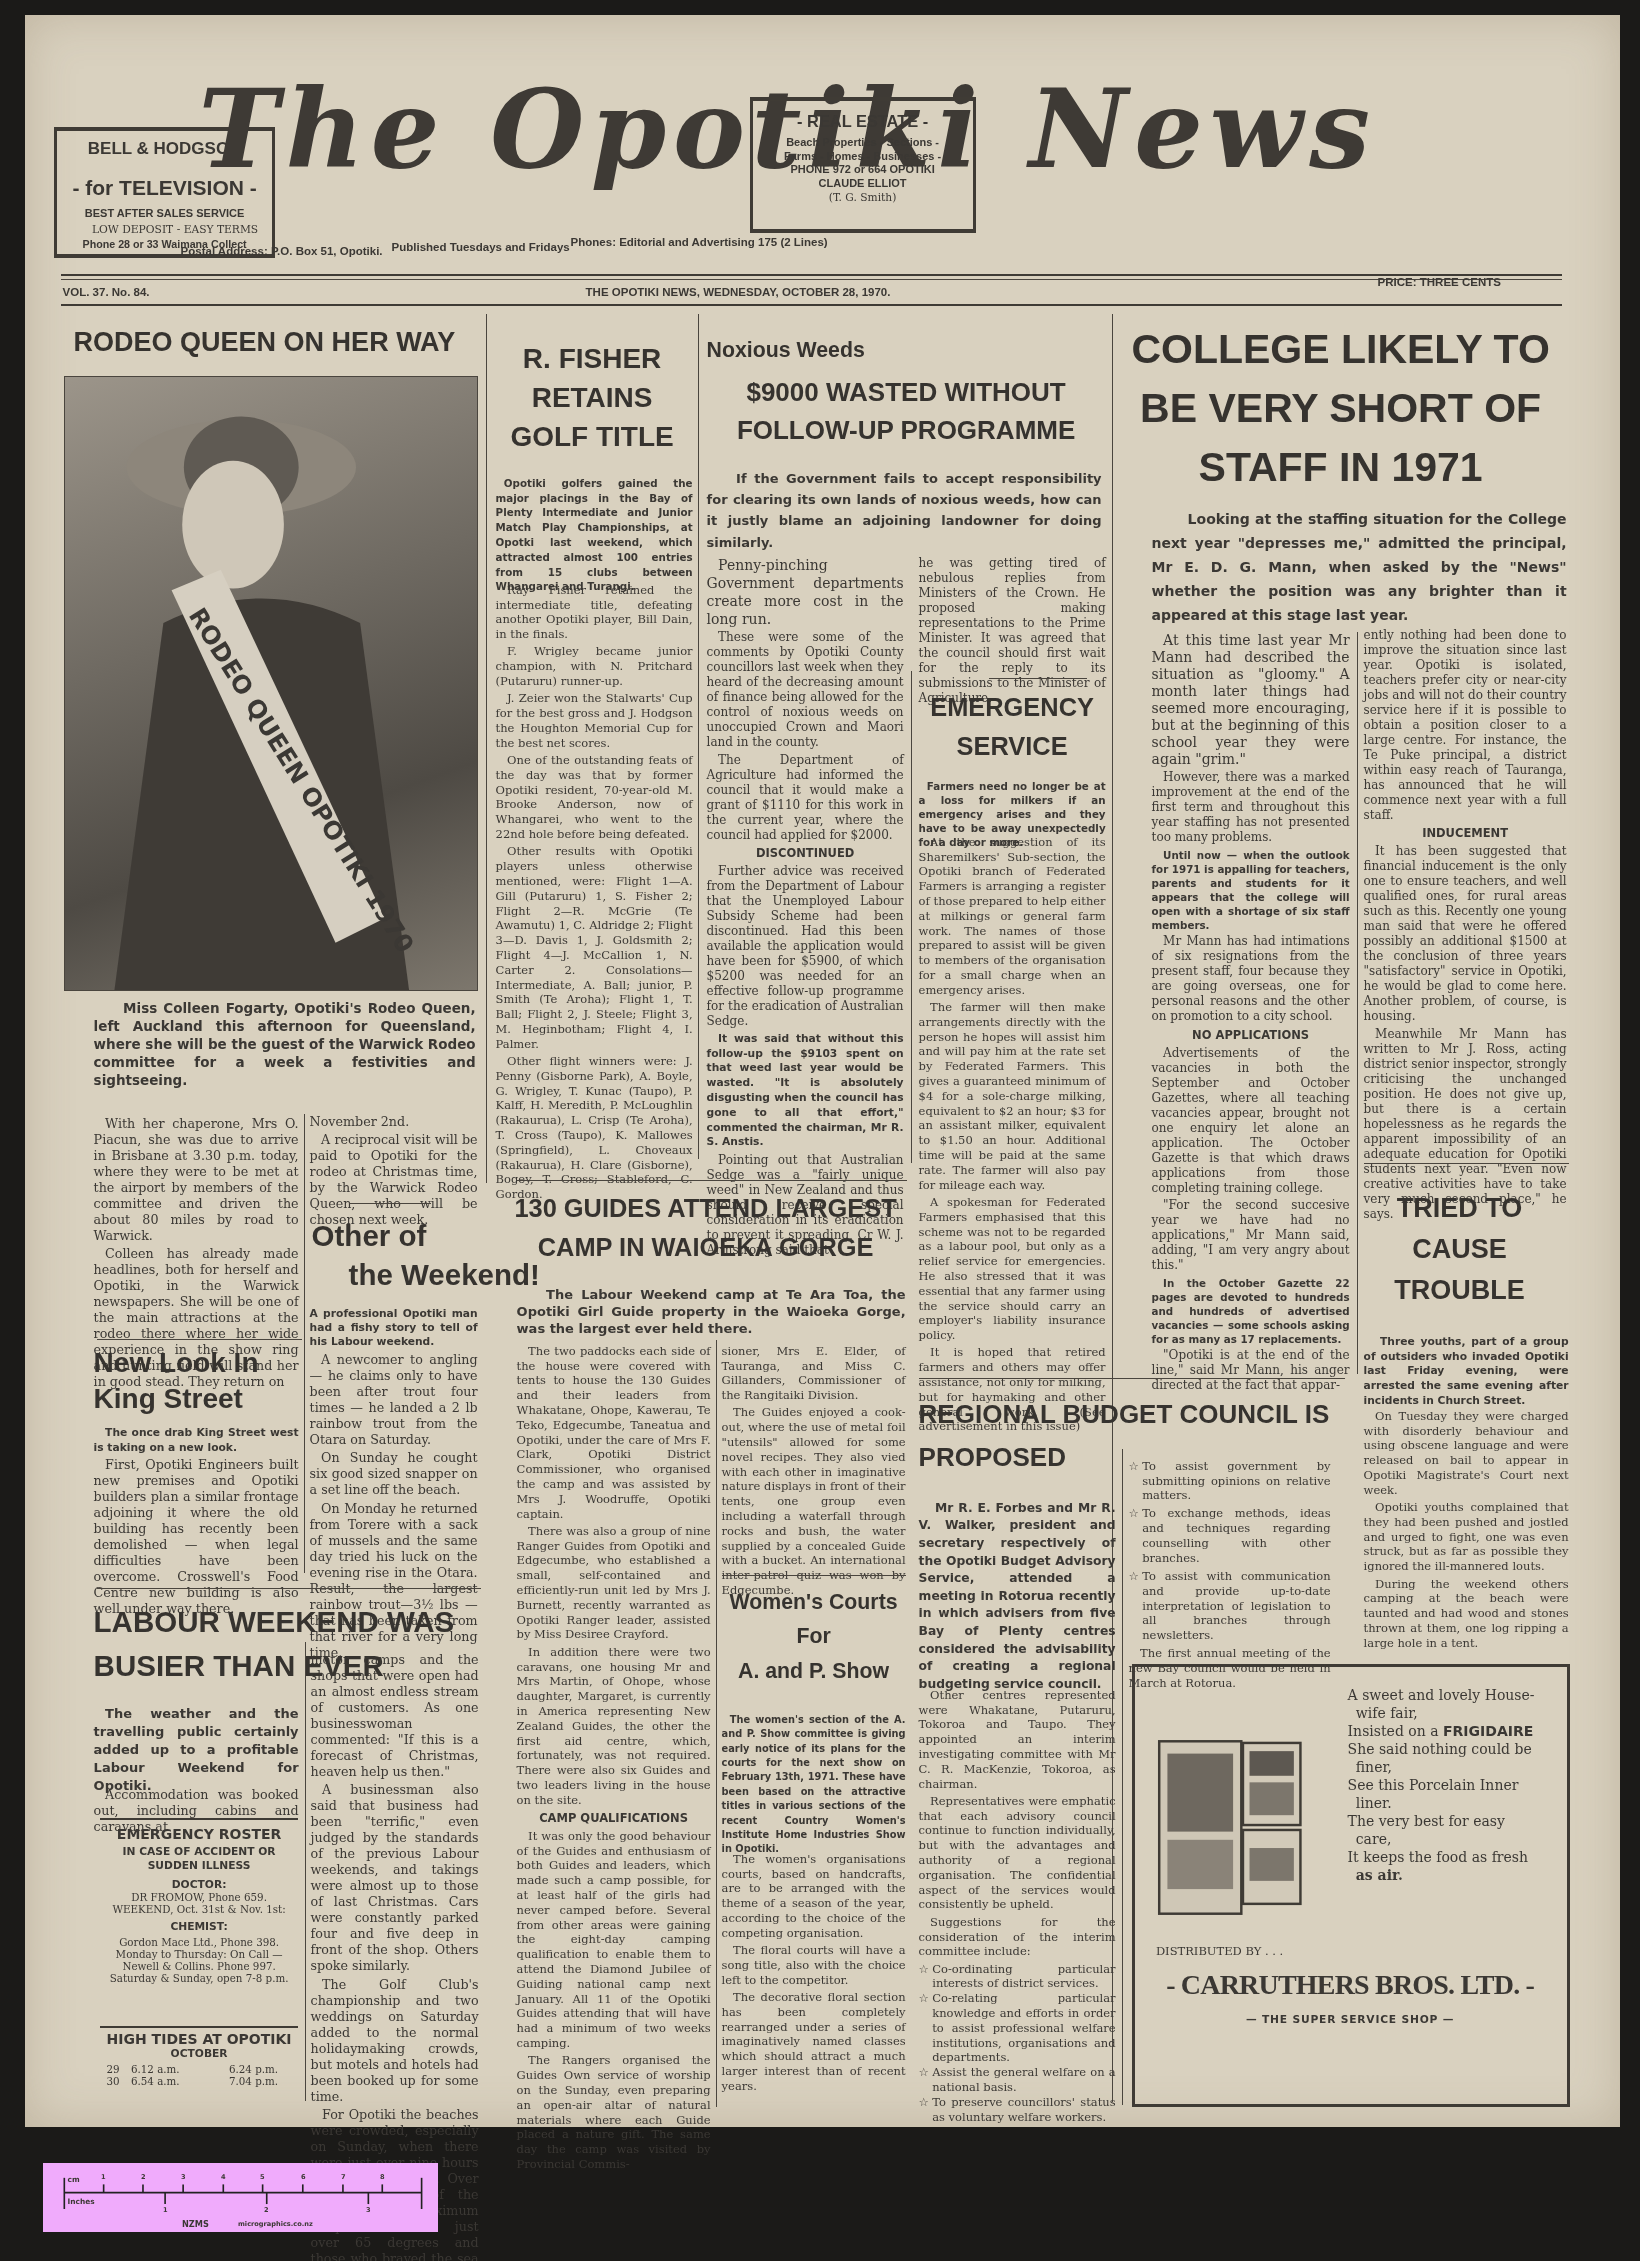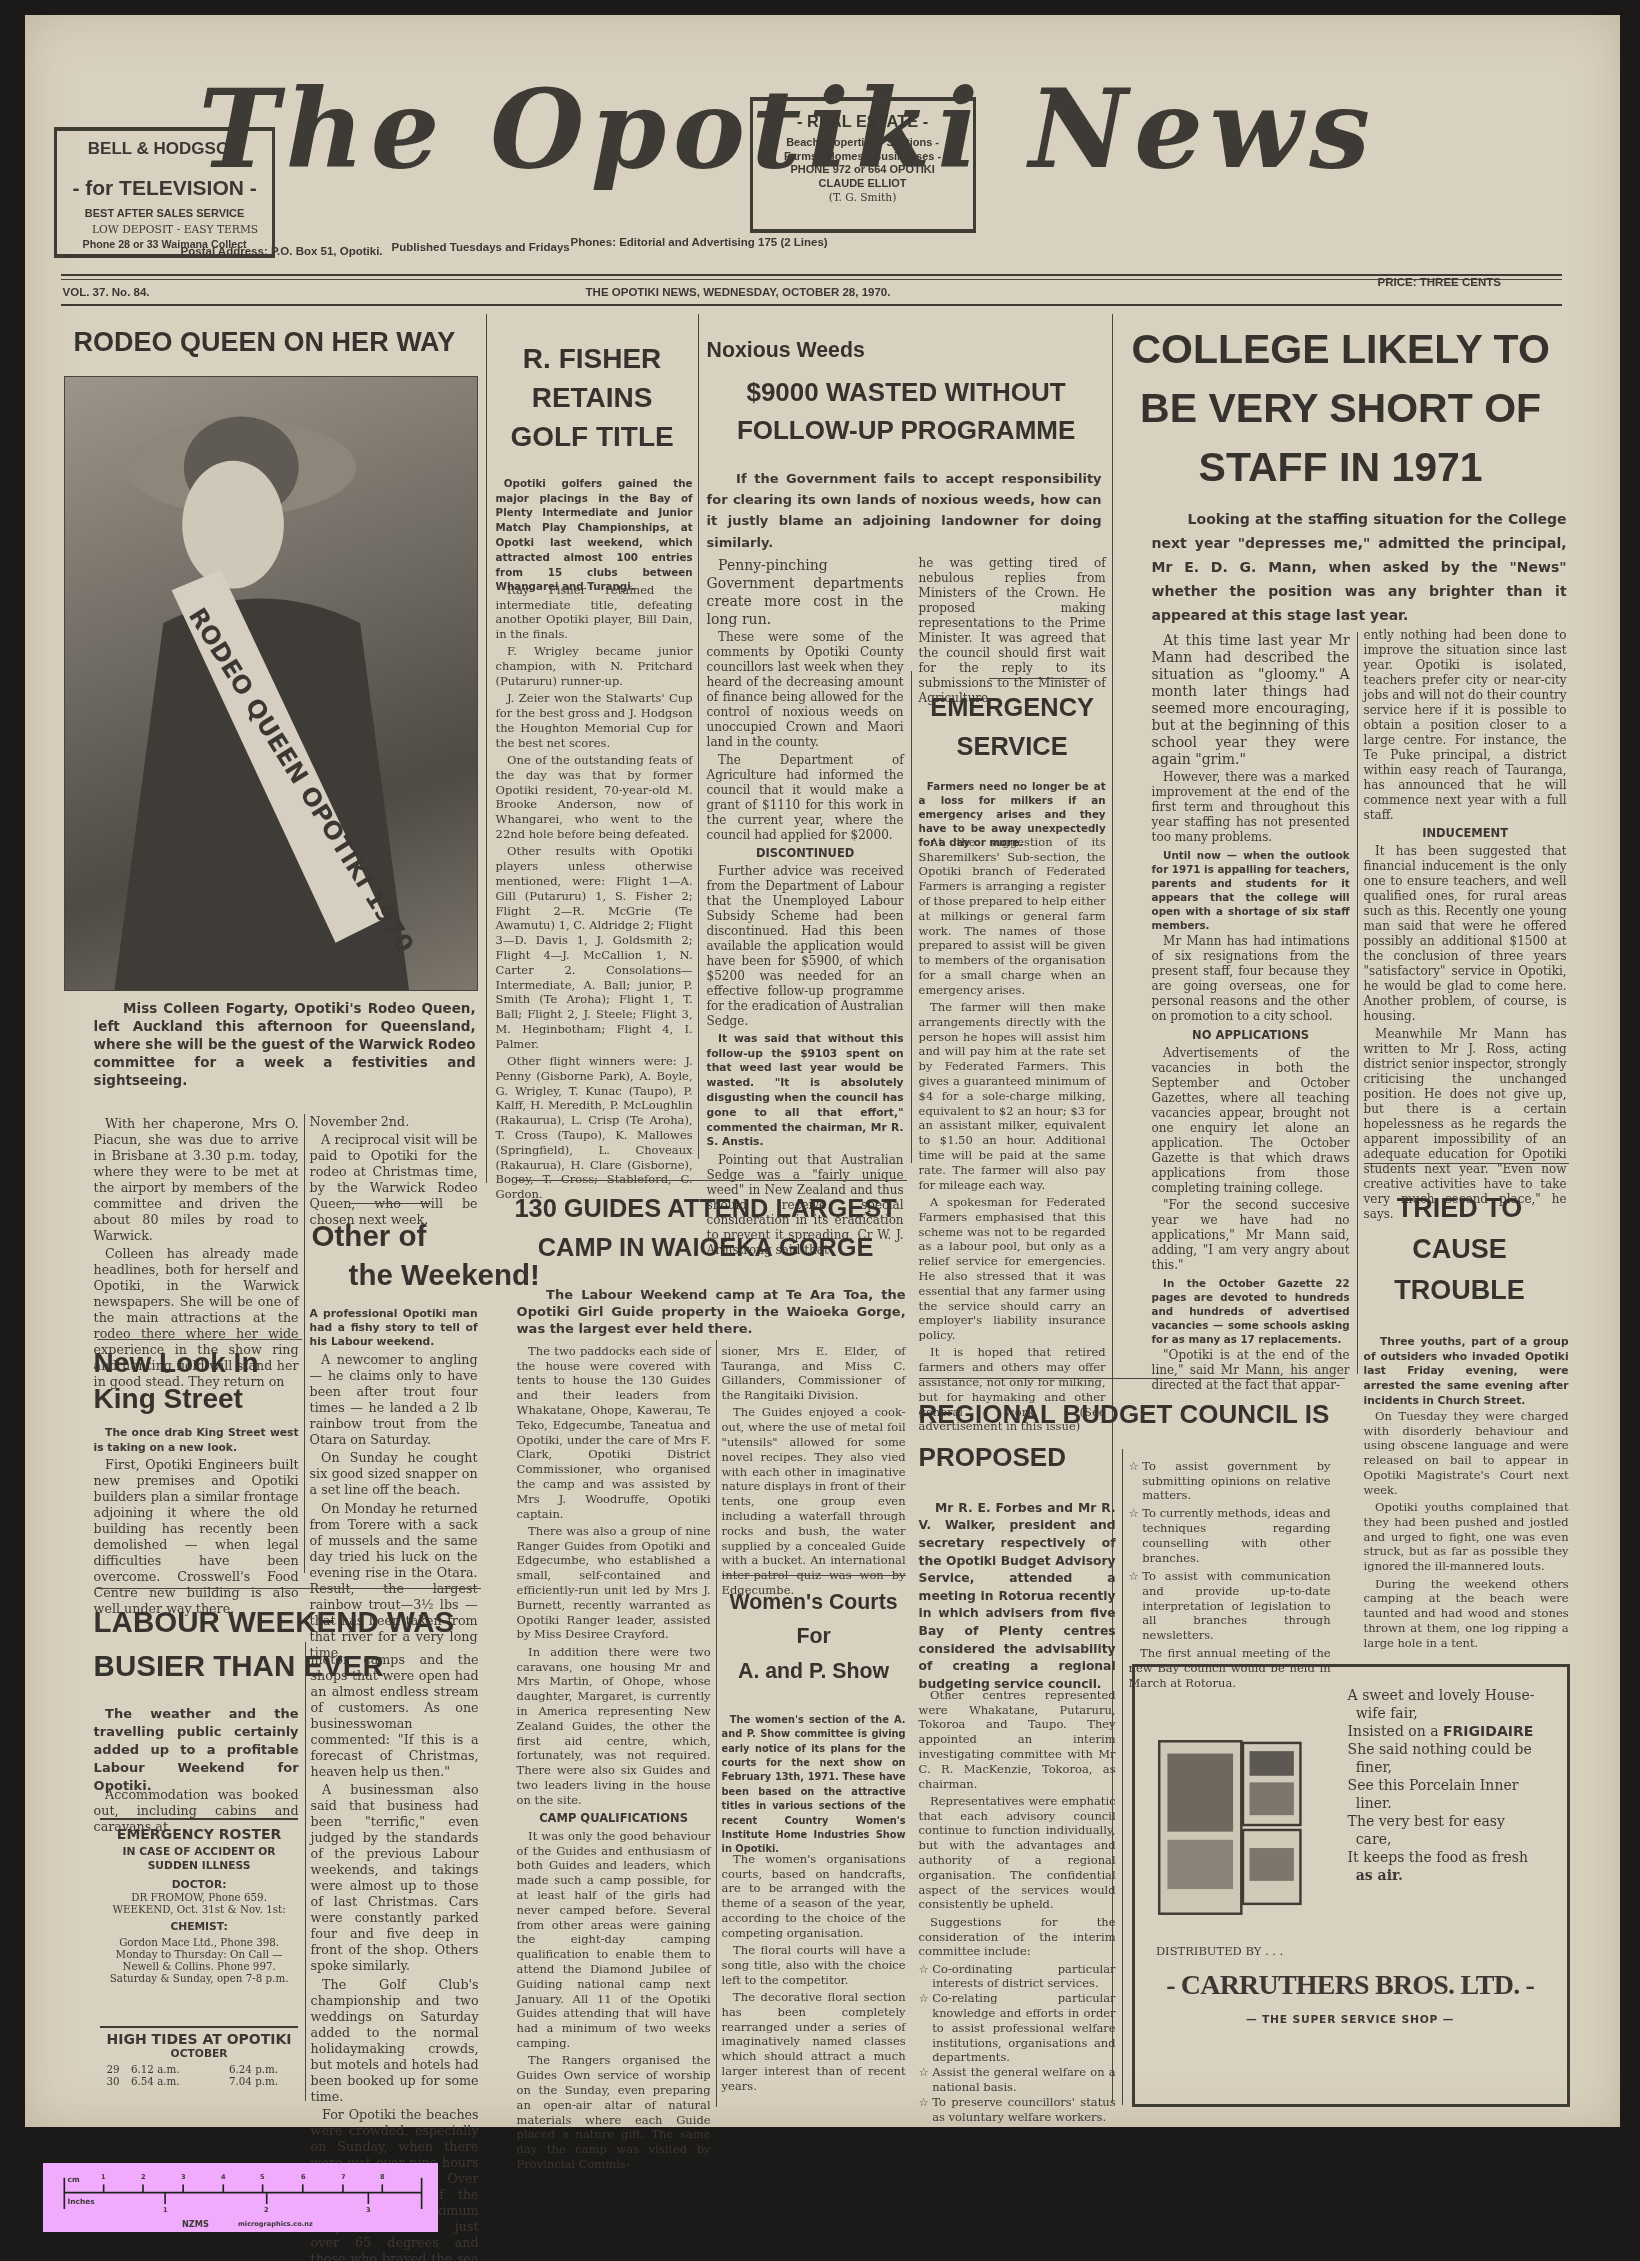--- a/index.html
+++ b/index.html
@@ -266,21 +266,21 @@
       </div>
   </div>
   <div class="rule-v" style="left:1097px;top:1434px;height:656px;"></div>
   <div class="abs body just" style="left:1104px;top:1444px;width:202px;font-size:11.5px;line-height:14.8px;">
     <div style="display:flex;gap:3.3px;margin-bottom:3.3px;">
         <span>☆</span>
         <span>To assist government by submitting opinions on relative matters.</span>
       </div>
     <div style="display:flex;gap:3.3px;margin-bottom:3.3px;">
         <span>☆</span>
-        <span>To currently methods, ideas and techniques regarding counselling with other branches.</span>
+        <span>To exchange methods, ideas and techniques regarding counselling with other branches.</span>
       </div>
     <div style="display:flex;gap:3.3px;margin-bottom:3.3px;">
         <span>☆</span>
         <span>To assist with communication and provide up-to-date interpretation of legislation to all branches through newsletters.</span>
       </div>
     <p>The first annual meeting of the new Bay council would be held in March at Rotorua.</p>
   </div>
 
   <div class="box" style="left:1107px;top:1649px;width:438px;height:443px;">
     <svg class="abs" style="left:16.4px;top:66px;" width="156" height="189" viewBox="0 0 190 230">

